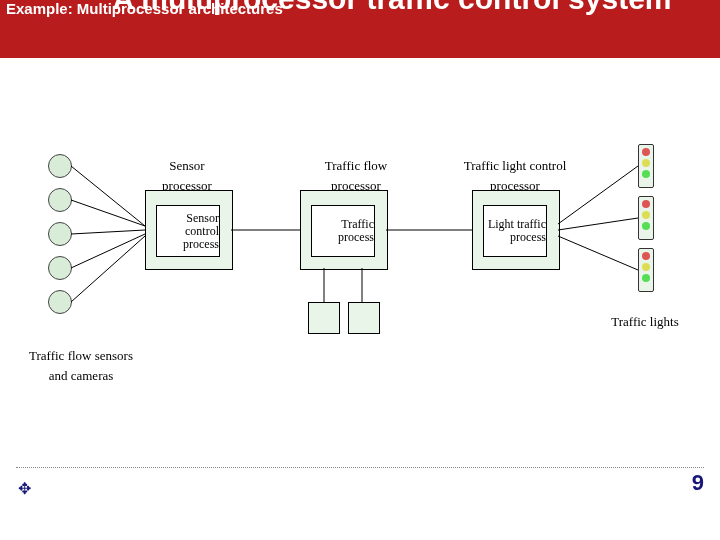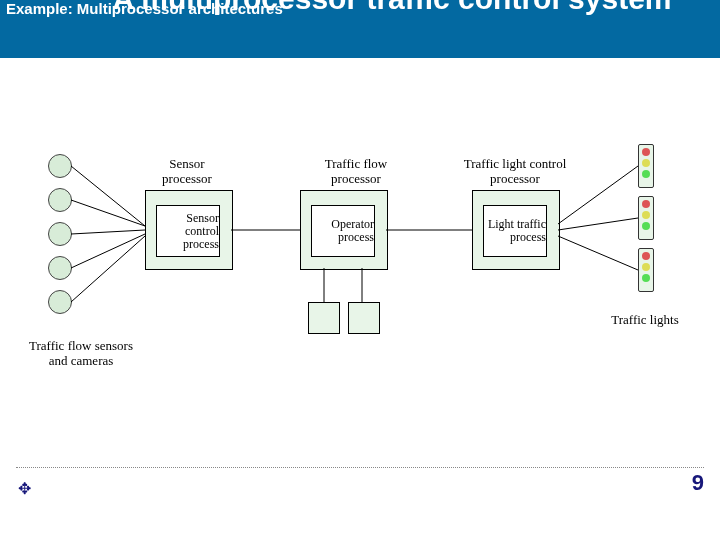--- a/index.html
+++ b/index.html
@@ -1,26 +1,26 @@
 <!DOCTYPE html>
 <html><head>
 <meta charset="utf-8">
 <style>
   html,body{margin:0;padding:0;width:720px;height:540px;font-family:"Times New Roman",serif;background:#fff;overflow:hidden}
-  .banner{background:#0369a1;color:#fff;height:58px;position:relative}
+  .banner{background:#b91c1c;color:#fff;height:58px;position:relative}
   .banner .sub{position:absolute;left:6px;top:0;font-family:Arial,Helvetica,sans-serif;font-size:15px;font-weight:bold}
   .banner .main{position:absolute;left:92px;top:-18px;font-family:Arial,Helvetica,sans-serif;font-size:30px;font-weight:bold;line-height:34px;width:600px;text-align:center}
   .stage{position:relative;width:720px;height:442px}
   .hline{position:absolute;border-top:1px dotted #888;left:16px;right:16px}
   .pagenum{position:absolute;right:16px;bottom:4px;color:#17177a;font-family:Arial,Helvetica,sans-serif;font-weight:bold;font-size:22px}
   .crosshair{position:absolute;left:18px;bottom:2px;font-family:Arial;font-size:16px;color:#17177a}
   
   .proc{position:absolute;border:1px solid #000;width:86px;height:78px;background:#e8f5e8}
   .proc .inner{position:absolute;left:10px;top:14px;width:62px;height:50px;border:1px solid #000;background:#fff;font-size:12px;text-align:right;display:flex;align-items:center;justify-content:center;line-height:13px}
-  .lbl{position:absolute;font-size:13px;text-align:center;line-height:15px}
+  .lbl{position:absolute;font-size:13px;text-align:center;line-height:20px}
   .small{position:absolute;border:1px solid #000;background:#e8f5e8;width:30px;height:30px}
   .sensor{position:absolute;width:22px;height:22px;border:1px solid #444;border-radius:50%;background:#d8ecd8}
   .tlight{position:absolute;width:14px;height:42px;border:1px solid #333;background:#e8f5e8;border-radius:2px}
   .tlight .d{width:8px;height:8px;border-radius:50%;margin:3px auto}
   .r{background:#d55}
   .y{background:#dd5}
   .g{background:#5d5}
   svg.wires{position:absolute;left:0;top:0;width:720px;height:442px;pointer-events:none}
   svg.wires line{stroke:#000;stroke-width:1}
 </style>
@@ -35,35 +35,35 @@
 <div class="stage">
 
   <div class="lbl" style="left:142px;top:98px;width:90px">Sensor<br>processor</div>
   <div class="lbl" style="left:308px;top:98px;width:96px">Traffic flow<br>processor</div>
   <div class="lbl" style="left:445px;top:98px;width:140px">Traffic light control<br>processor</div>
 
   <div class="proc" style="left:145px;top:132px">
     <div class="inner">Sensor control process</div>
   </div>
   <div class="proc" style="left:300px;top:132px">
-    <div class="inner">Operator process</div>
+    <div class="inner">Traffic process</div>
   </div>
   <div class="proc" style="left:472px;top:132px">
     <div class="inner">Light traffic process</div>
   </div>
 
   <div class="small" style="left:308px;top:244px"></div>
   <div class="small" style="left:348px;top:244px"></div>
 
   <div class="sensor" style="left:48px;top:96px"></div>
   <div class="sensor" style="left:48px;top:130px"></div>
   <div class="sensor" style="left:48px;top:164px"></div>
   <div class="sensor" style="left:48px;top:198px"></div>
   <div class="sensor" style="left:48px;top:232px"></div>
-  <div class="lbl" style="left:16px;top:280px;width:130px">Traffic flow sensors<br>and cameras</div>
+  <div class="lbl" style="left:16px;top:288px;width:130px">Traffic flow sensors<br>and cameras</div>
 
   <div class="tlight" style="left:638px;top:86px">
       <div class="d r"></div>
       <div class="d y"></div>
       <div class="d g"></div>
     </div>
   <div class="tlight" style="left:638px;top:138px">
       <div class="d r"></div>
       <div class="d y"></div>
       <div class="d g"></div>

